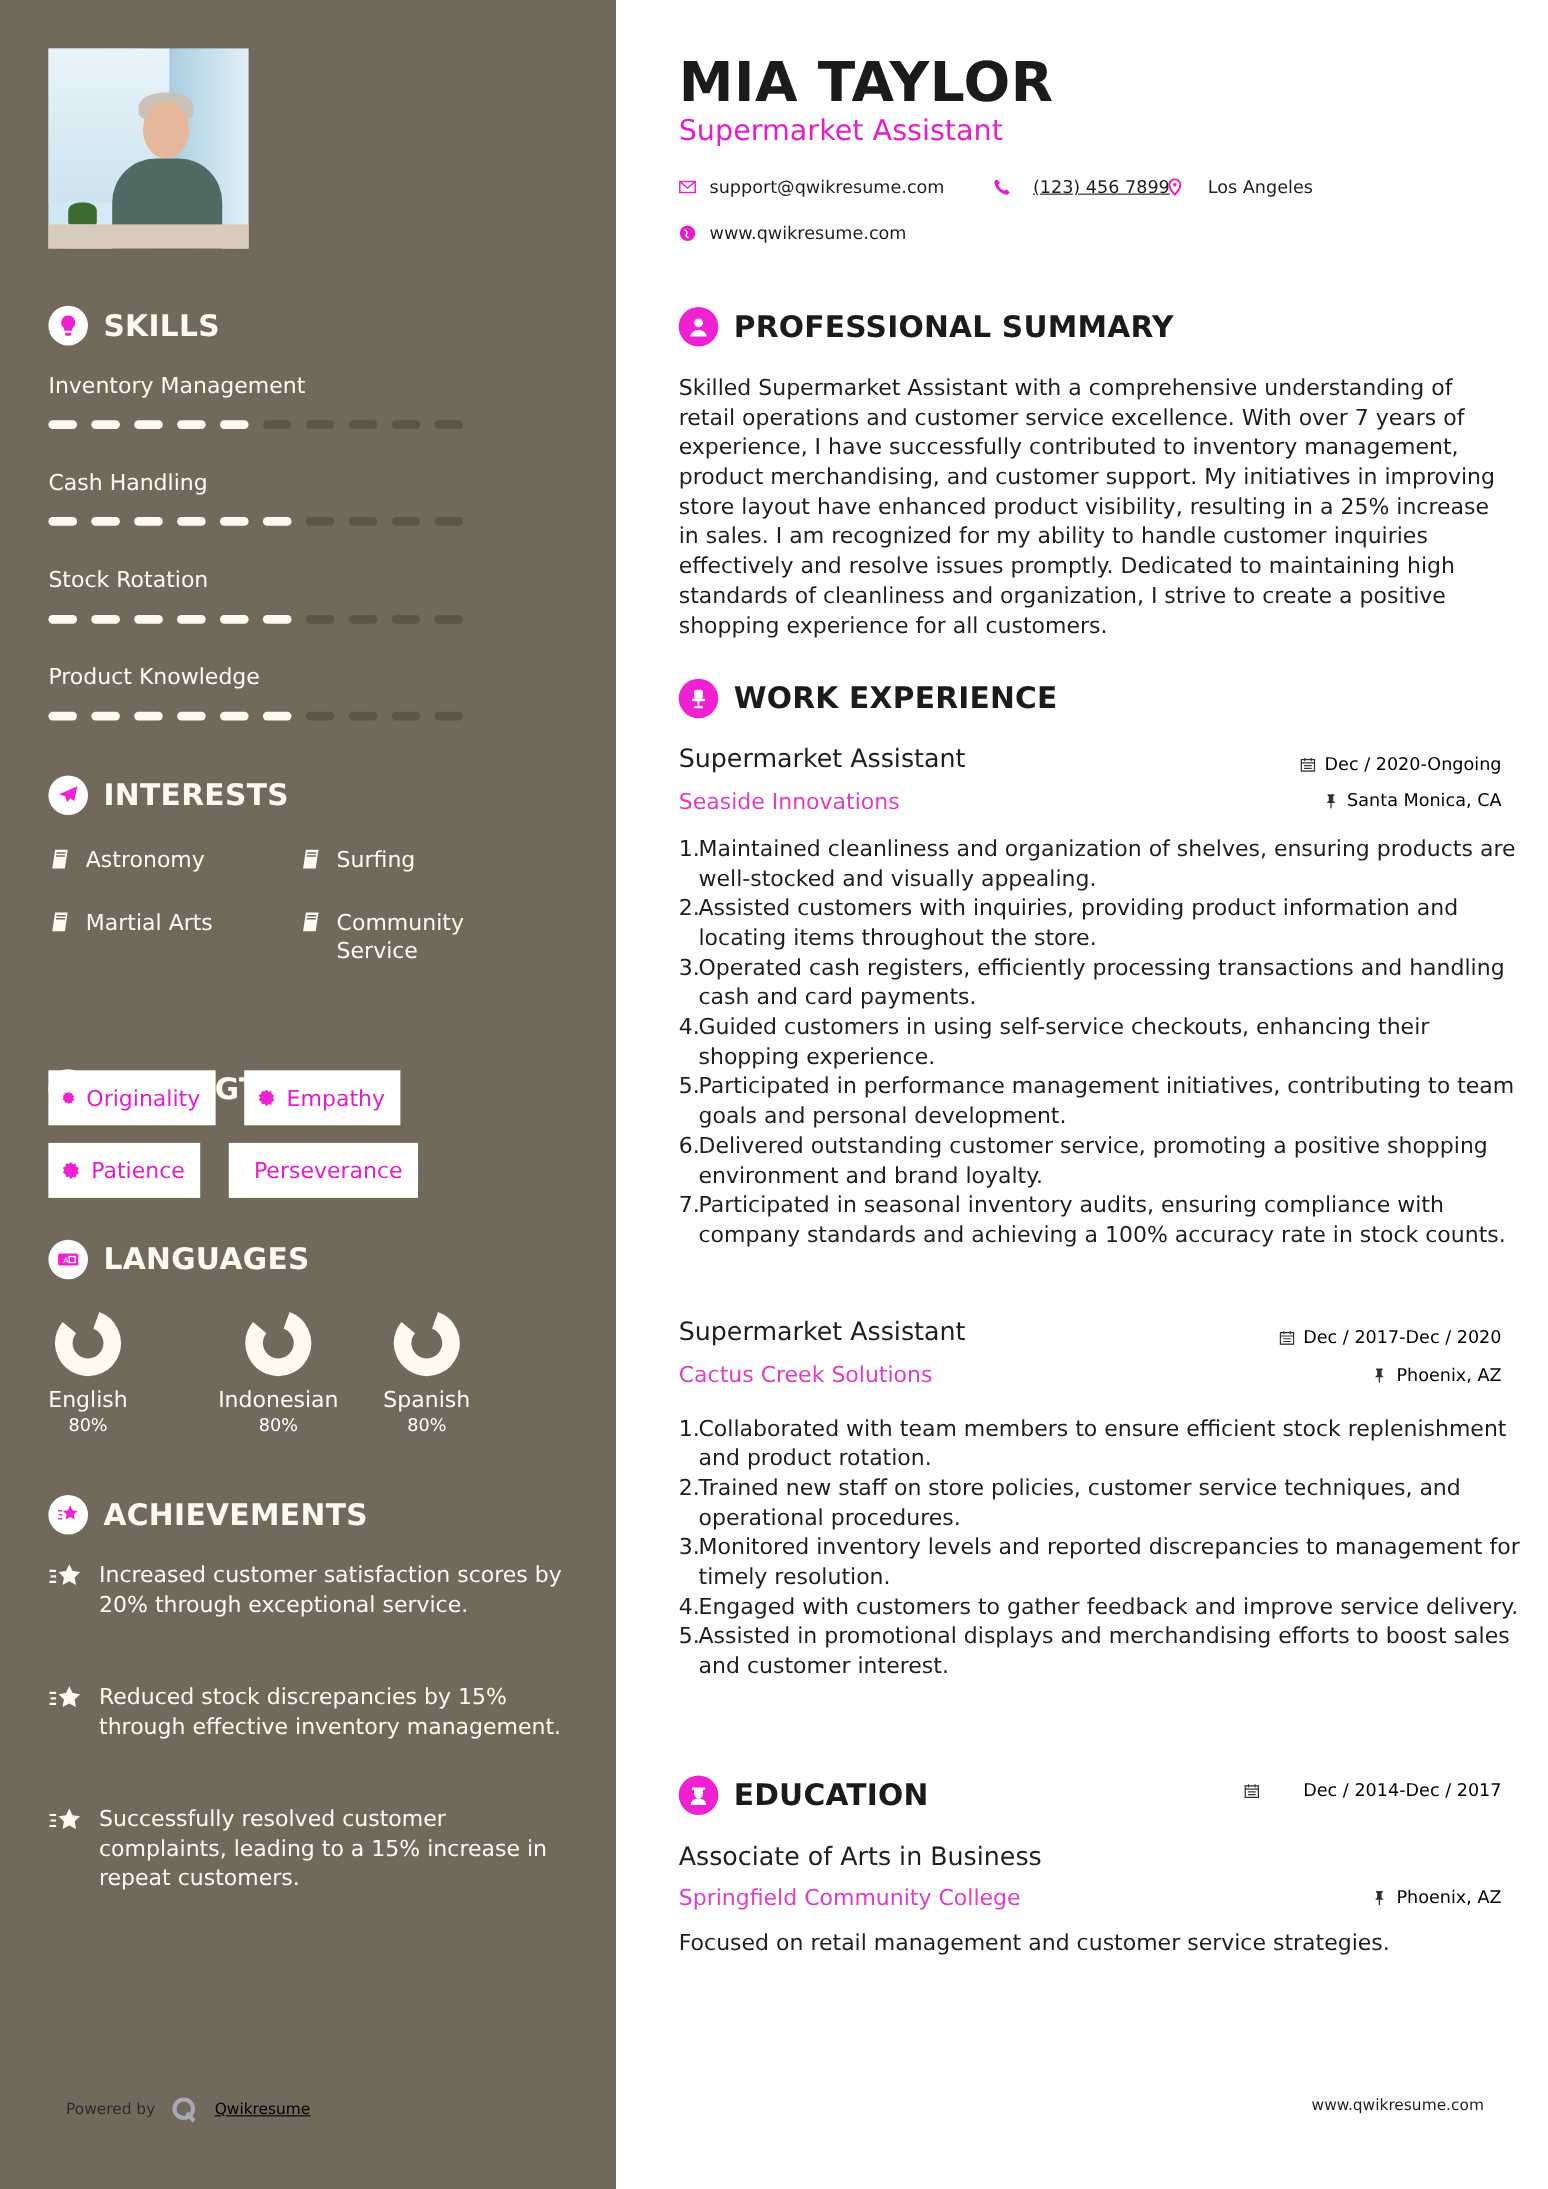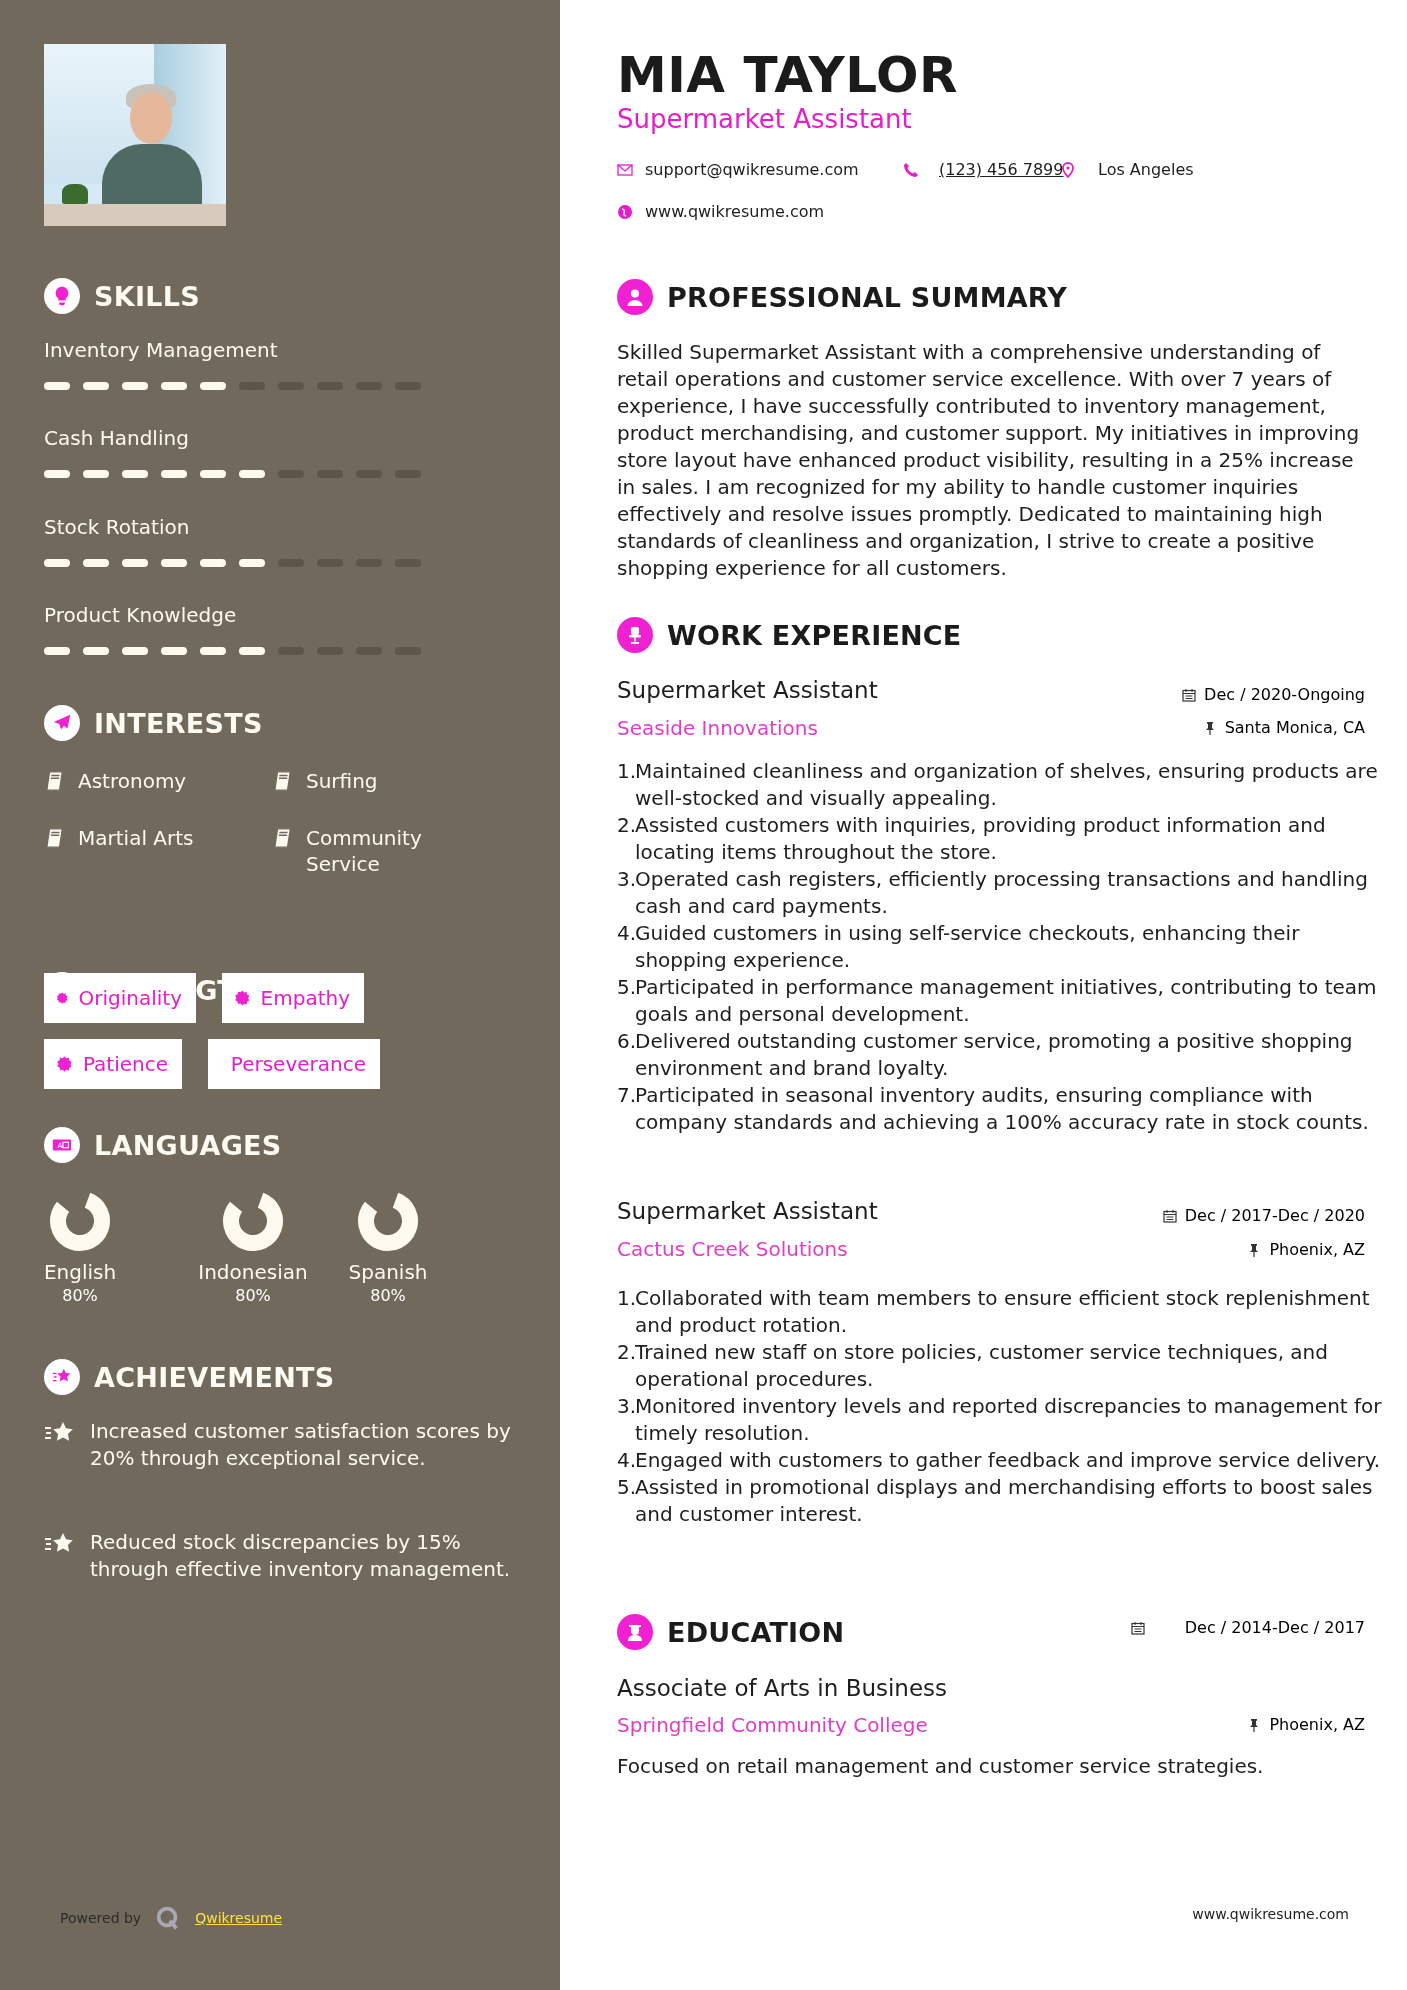--- a/index.html
+++ b/index.html
@@ -38,21 +38,21 @@
   .lang { position: absolute; text-align: center; width: 120px; }
   .lang svg { width: 62px; height: 62px; display: block; margin: 0 auto; }
   .lang .lname { font-size: 20px; color: #fdfaf2; margin-top: 8px; }
   .lang .lpct { font-size: 16px; color: #ffffff; margin-top: 2px; }
 
   .ach { position: absolute; left: 44px; width: 470px; display: flex; gap: 14px; font-size: 20px; line-height: 27px; color: #fdfaf2; }
   .ach svg { width: 32px; height: 28px; flex-shrink: 0; margin-top: 2px; }
 
   .powered { position: absolute; left: 60px; top: 1903px; display: flex; align-items: center; gap: 12px; font-size: 14px; color: #2b2b2b; }
   .powered .q { width: 30px; height: 30px; display: flex; align-items: center; justify-content: center; }
-  .powered .brand { text-decoration: underline; color: #fde047; }
+  .powered .brand { text-decoration: underline; color: #000000; }
 
   
   .name { position: absolute; left: 57px; top: 46px; font-size: 50px; font-weight: bold; color: #1b1b1b; letter-spacing: 0.5px; }
   .role { position: absolute; left: 57px; top: 104px; font-size: 26px; color: #e61ccd; }
   .contact { position: absolute; display: flex; align-items: center; gap: 12px; font-size: 16px; color: #1e1e1e; }
   .contact svg { width: 16px; height: 16px; }
 
   .m-head { position: absolute; left: 57px; display: flex; align-items: center; gap: 14px; }
   .m-icon { width: 36px; height: 36px; border-radius: 50%; background: #f021d2; display: flex; align-items: center; justify-content: center; }
   .m-icon svg { width: 20px; height: 20px; }
@@ -273,20 +273,27 @@
       </svg>
     <span>Increased customer satisfaction scores by 20% through exceptional service.</span>
   </div>
   <div class="ach" style="top:1529px;">
     <svg viewBox="0 0 32 28">
         <path fill="#fdfaf2" d="M19 2l3 6.2 6.8 1-4.9 4.8 1.2 6.8-6.1-3.2-6.1 3.2 1.2-6.8L9.2 9.2l6.8-1z"></path>
         <path d="M1 8h6M2 13h5M1 18h6" stroke="#fdfaf2" stroke-width="2"></path>
       </svg>
     <span>Reduced stock discrepancies by 15% through effective inventory management.</span>
   </div>
+  <div class="ach" style="top:1640px;">
+    <svg viewBox="0 0 32 28">
+        <path fill="#fdfaf2" d="M19 2l3 6.2 6.8 1-4.9 4.8 1.2 6.8-6.1-3.2-6.1 3.2 1.2-6.8L9.2 9.2l6.8-1z"></path>
+        <path d="M1 8h6M2 13h5M1 18h6" stroke="#fdfaf2" stroke-width="2"></path>
+      </svg>
+    <span>Successfully resolved customer complaints, leading to a 15% increase in repeat customers.</span>
+  </div>
 
   <div class="powered">
     <span>Powered by</span>
     <span class="q">
       <svg viewBox="0 0 30 30" width="28" height="28">
           <circle cx="14" cy="14" r="9" fill="none" stroke="#a8a9b4" stroke-width="4"></circle>
           <path d="M17 18l7 8" stroke="#a8a9b4" stroke-width="4"></path>
         </svg>
     </span>
     <span class="brand">Qwikresume</span>

